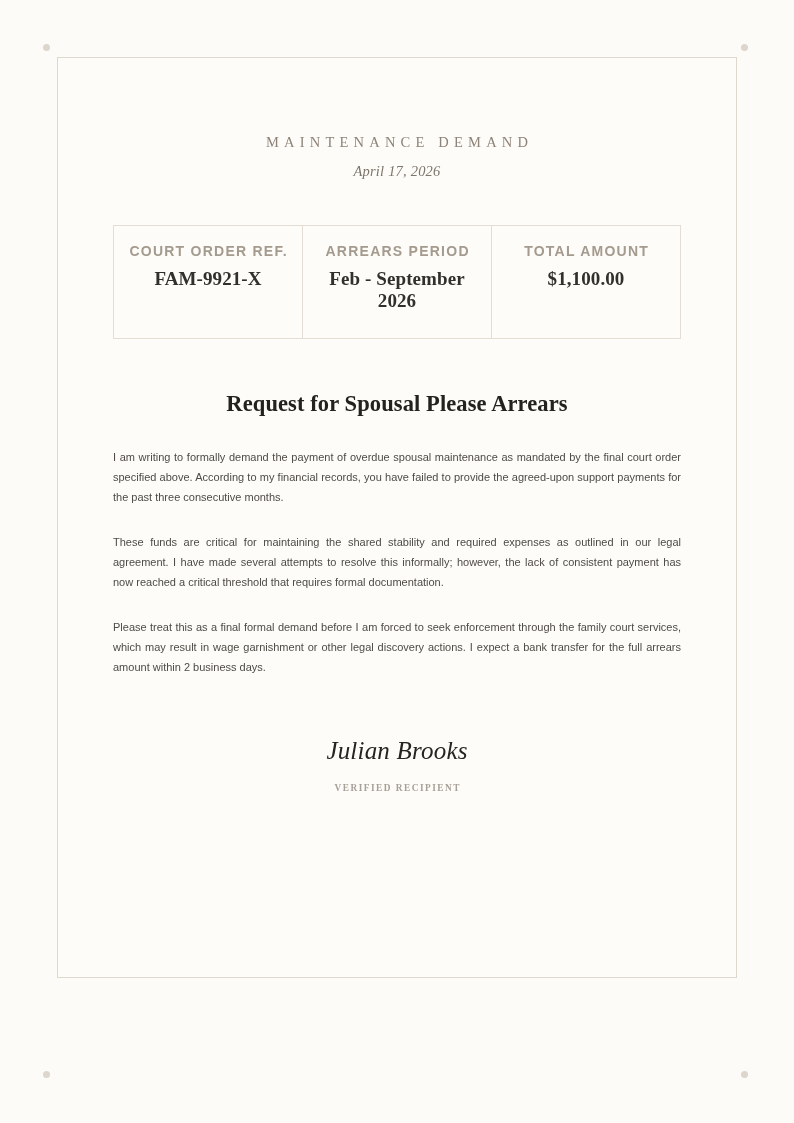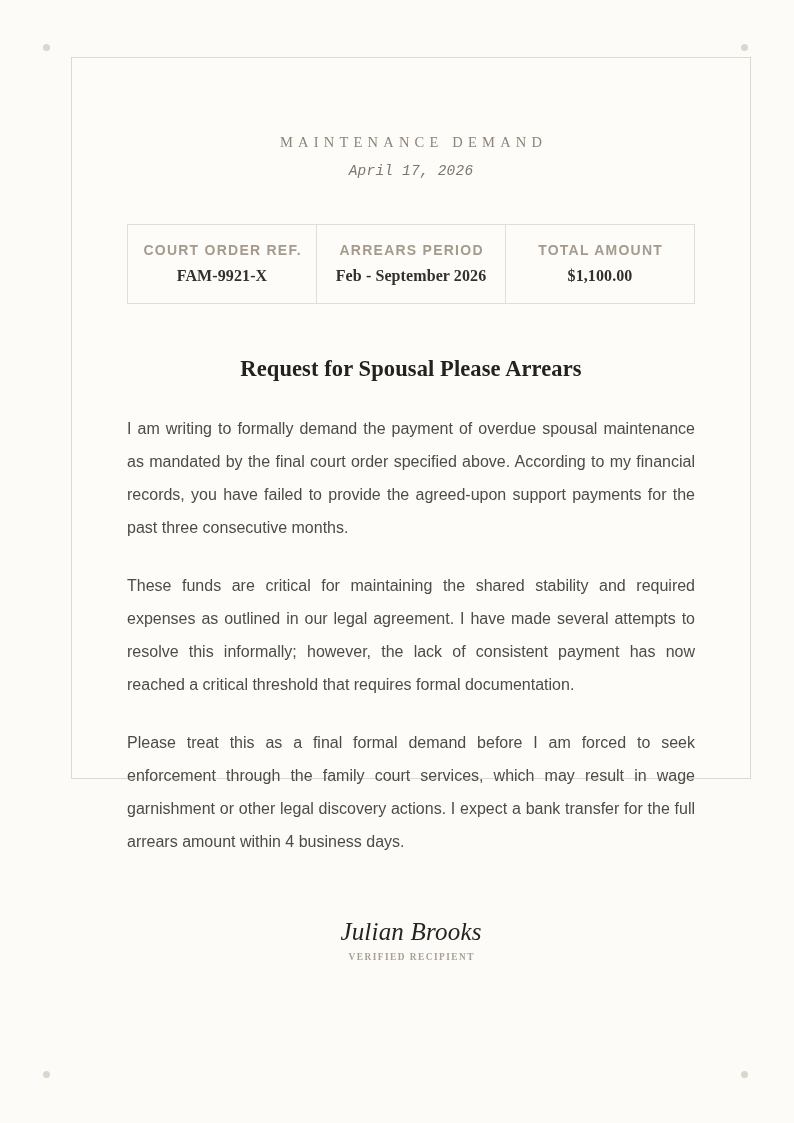--- a/index.html
+++ b/index.html
@@ -25,24 +25,24 @@
     background: #dcd6cd;
   }
   .corner-dot.tl { left: 43px;  top: 44px; }
   .corner-dot.tr { left: 741px; top: 44px; }
   .corner-dot.bl { left: 43px;  top: 1071px; }
   .corner-dot.br { left: 741px; top: 1071px; }
 
   
   .sheet-frame {
     position: absolute;
-    left: 71px;
+    left: 57px;
     top: 57px;
     width: 680px;
-    height: 722px;
+    height: 921px;
     border: 1px solid #ded8cd;
     background: #fdfcf8;
     box-sizing: border-box;
   }
 
   .sheet-inner {
     padding: 76px 55px 0 55px;
   }
 
   
@@ -51,21 +51,21 @@
     font-size: 14.5px;
     letter-spacing: 5.2px;
     text-transform: uppercase;
     color: #8d8378;
     text-align: center;
     margin: 0 0 12px 0;
     font-weight: 400;
     text-indent: 5.2px;
   }
   .doc-date {
-    font-family: Liberation Mono, monospace;
+    font-family: Liberation Serif, serif;
     font-style: italic;
     font-size: 14.5px;
     color: #7e766c;
     text-align: center;
     margin: 0;
     letter-spacing: 0.2px;
   }
 
   
   .meta-table {
@@ -88,61 +88,61 @@
     font-size: 14px;
     font-weight: bold;
     letter-spacing: 1.25px;
     text-transform: uppercase;
     color: #a49a8e;
     margin: 0 0 9px 0;
     text-indent: 1.25px;
   }
   .meta-value {
     font-family: "Liberation Serif", serif;
-    font-size: 16px;
+    font-size: 19px;
     font-weight: bold;
     color: #32302d;
-    margin: 0;
+    margin: 8px;
     letter-spacing: 0.1px;
   }
 
   
   .subject-heading {
     font-family: "Liberation Serif", serif;
     font-size: 22.5px;
     font-weight: bold;
     color: #24221f;
     text-align: center;
     margin: 52px 0 0 0;
     letter-spacing: 0.1px;
   }
 
   
   .body-copy { margin-top: 30px; }
   .body-para {
     font-family: "Liberation Sans", sans-serif;
-    font-size: 16px;
-    line-height: 33px;
+    font-size: 11px;
+    line-height: 20px;
     color: #4e4b46;
     text-align: justify;
     margin: 0 0 25px 0;
   }
   .body-para:last-child { margin-bottom: 0; }
 
   
   .signature-block {
     text-align: center;
     margin-top: 60px;
   }
   .signature-name {
     font-family: "Liberation Serif", serif;
     font-style: italic;
     font-size: 25px;
     color: #262421;
-    margin: 0 0 6px 0;
+    margin: 0 0 18px 0;
     letter-spacing: 0.2px;
   }
   .signature-role {
     font-family: Liberation Serif, serif;
     font-size: 9.3px;
     font-weight: bold;
     letter-spacing: 1.5px;
     text-transform: uppercase;
     color: #a7a097;
     margin: 0;
@@ -178,21 +178,21 @@
         <p class="meta-label">TOTAL AMOUNT</p>
         <p class="meta-value">$1,100.00</p>
       </div>
     </div>
 
     <h2 class="subject-heading">Request for Spousal Please Arrears</h2>
 
     <div class="body-copy">
       <p class="body-para">I am writing to formally demand the payment of overdue spousal maintenance as mandated by the final court order specified above. According to my financial records, you have failed to provide the agreed-upon support payments for the past three consecutive months.</p>
       <p class="body-para">These funds are critical for maintaining the shared stability and required expenses as outlined in our legal agreement. I have made several attempts to resolve this informally; however, the lack of consistent payment has now reached a critical threshold that requires formal documentation.</p>
-      <p class="body-para">Please treat this as a final formal demand before I am forced to seek enforcement through the family court services, which may result in wage garnishment or other legal discovery actions. I expect a bank transfer for the full arrears amount within 4 business days.</p>
+      <p class="body-para">Please treat this as a final formal demand before I am forced to seek enforcement through the family court services, which may result in wage garnishment or other legal discovery actions. I expect a bank transfer for the full arrears amount within 2 business days.</p>
     </div>
 
     <div class="signature-block">
       <p class="signature-name">Julian Brooks</p>
       <p class="signature-role">VERIFIED RECIPIENT</p>
     </div>
 
   </div>
 </div>
 

